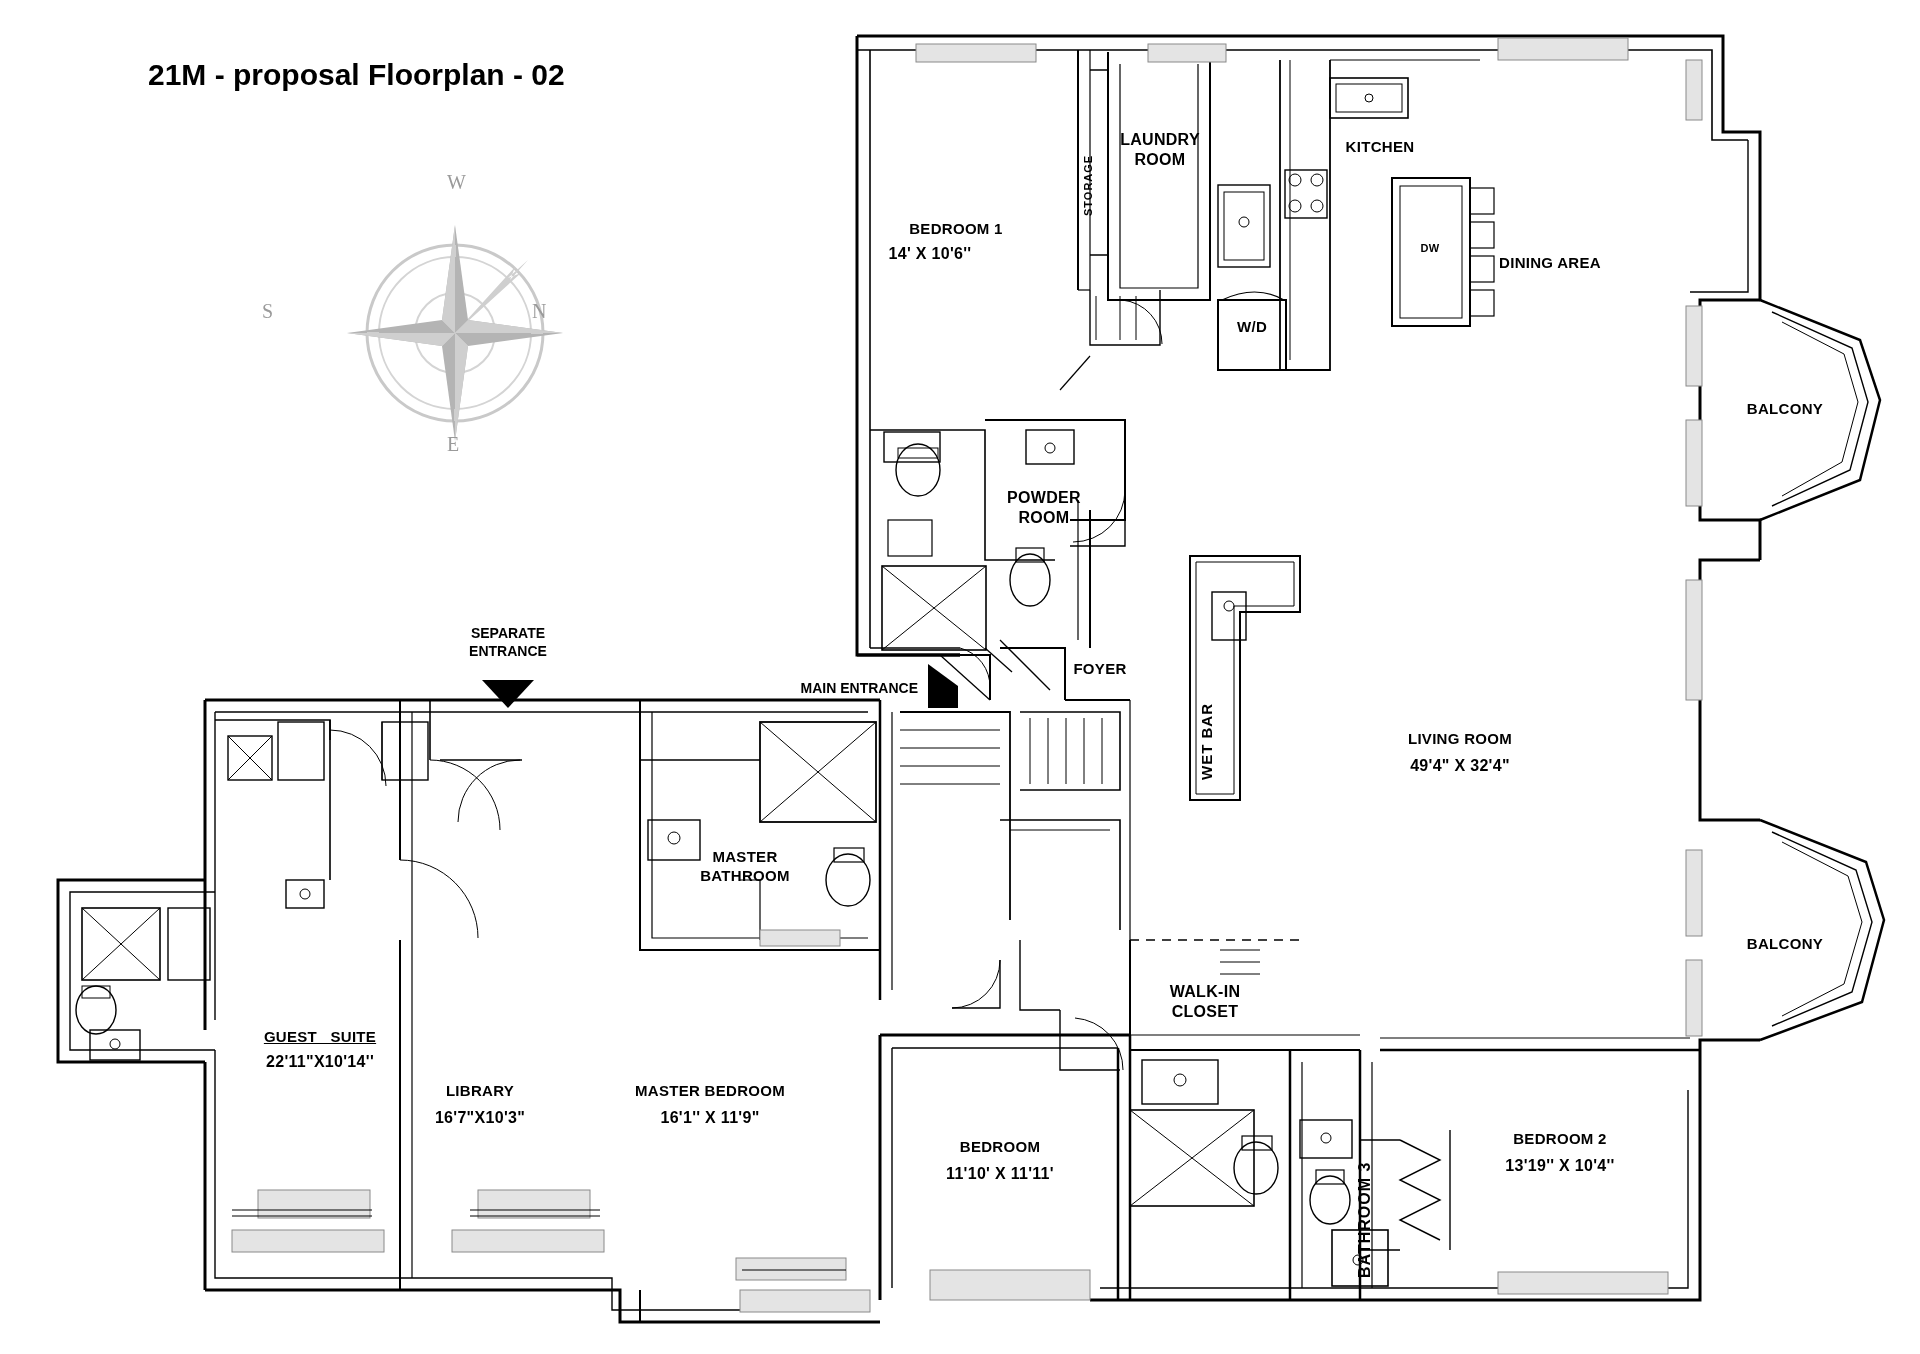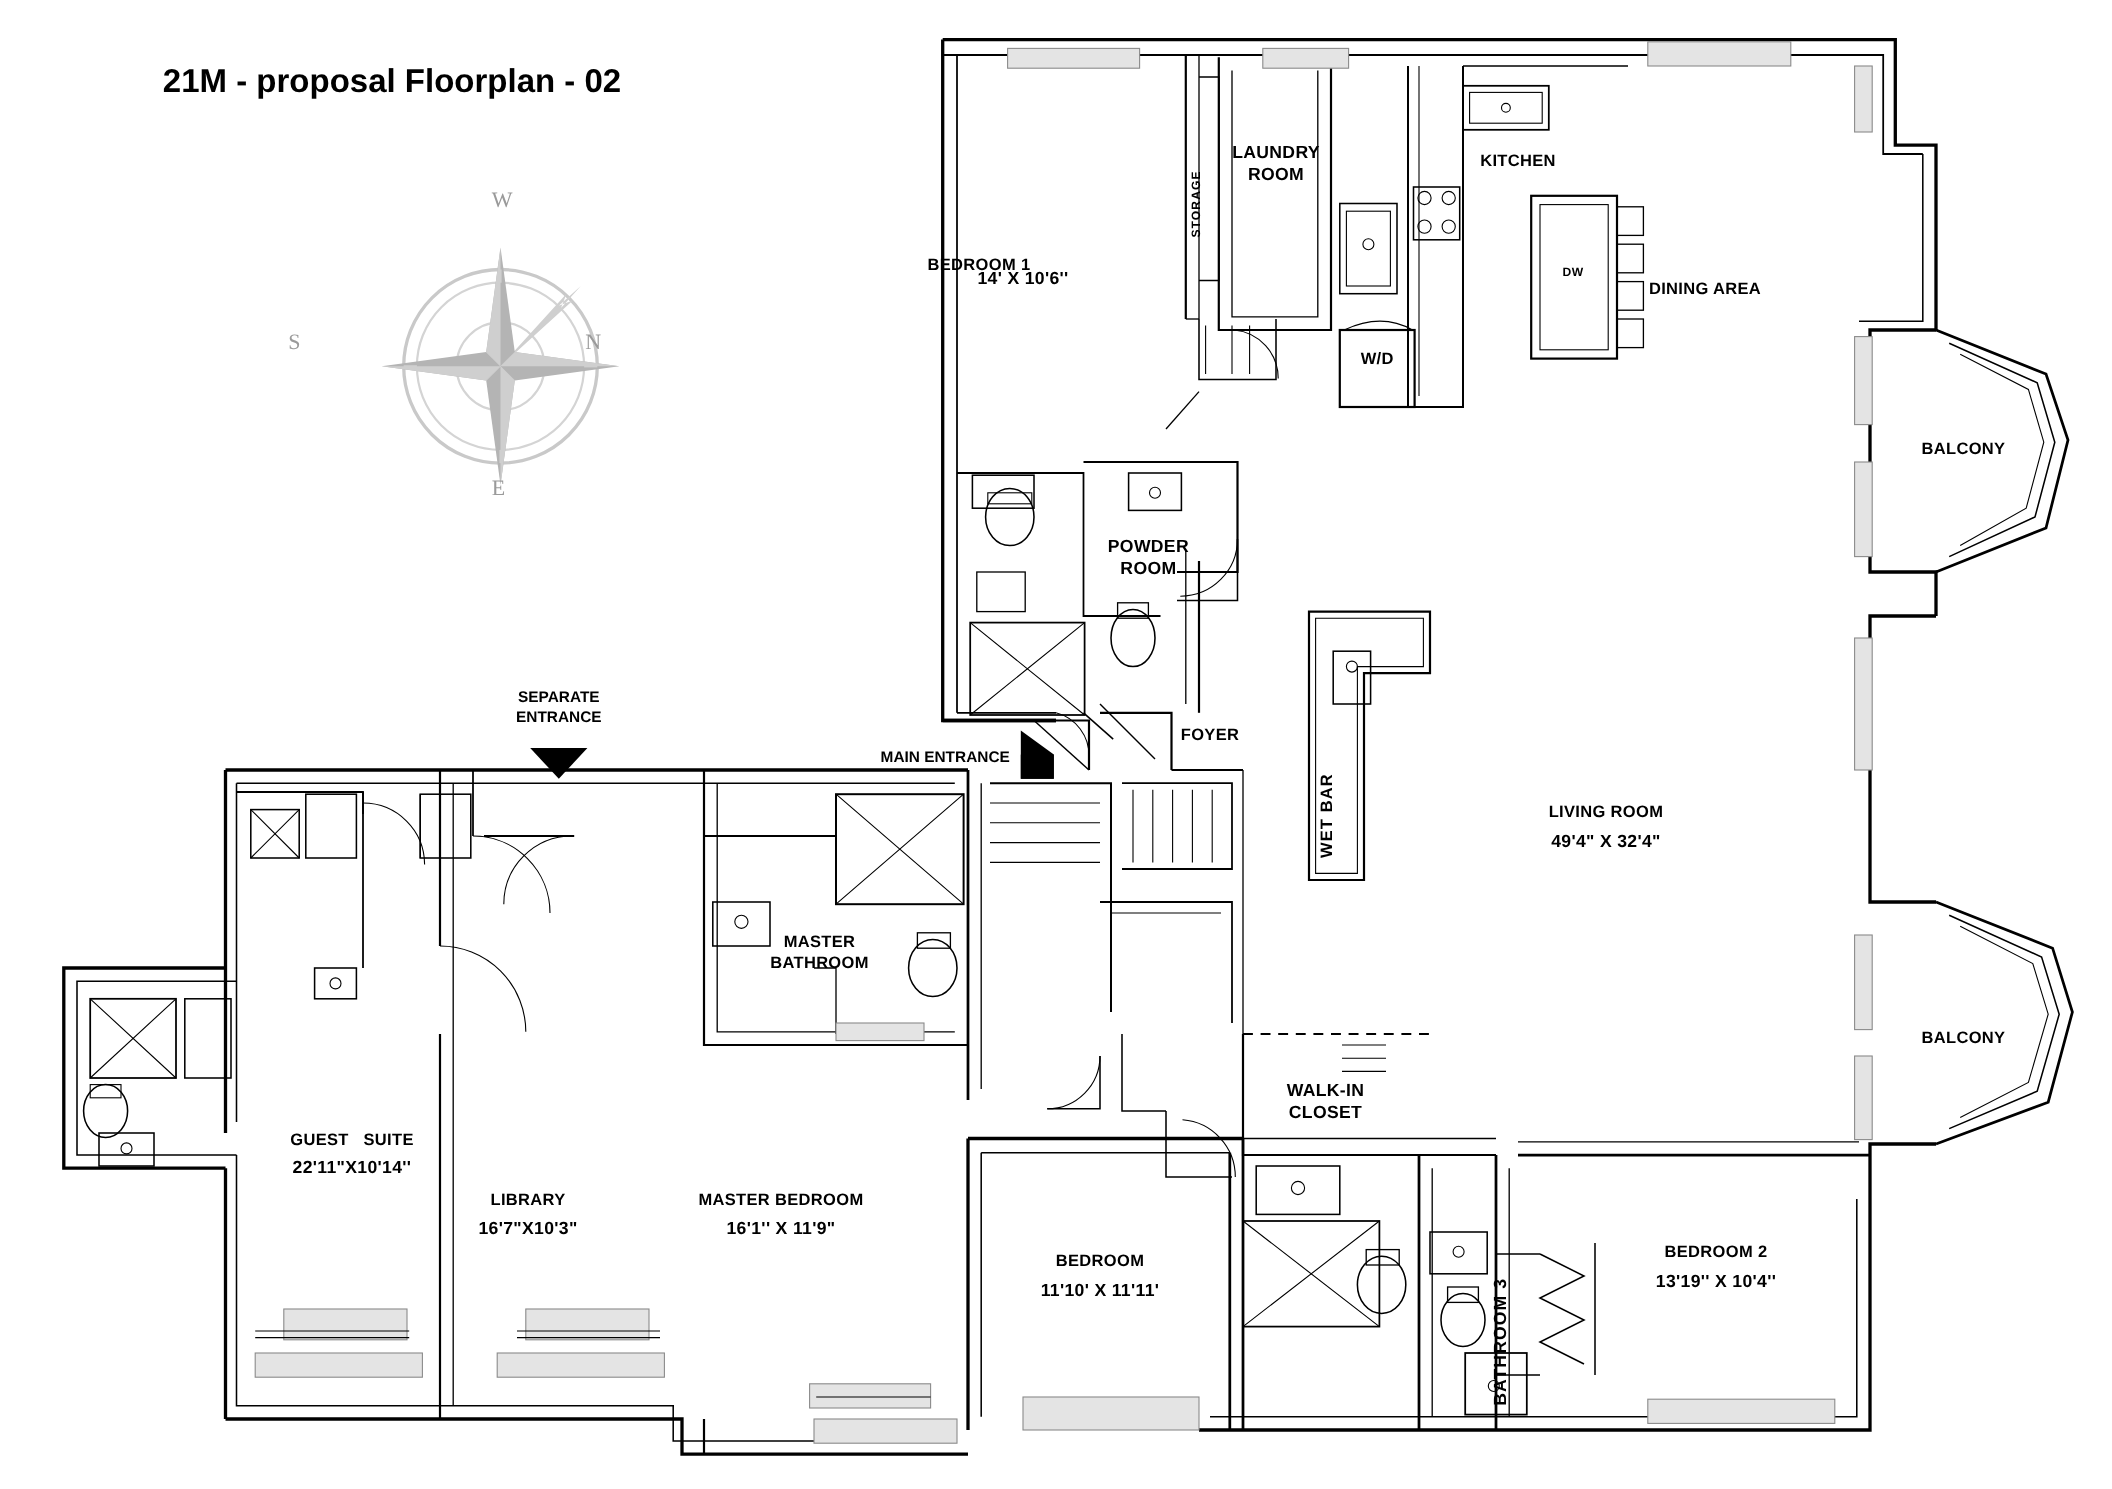--- a/index.html
+++ b/index.html
@@ -378,21 +378,21 @@
 
       <path d="M640,1290 L640,1322" stroke-width="2"></path>
       <rect x="740" y="1290" width="130" height="22" fill="url(#floorhatch)" stroke="#8a8a8a" stroke-width="1"></rect>
 
       <path d="M857,655 L960,655" stroke-width="3"></path>
 
       <rect x="1686" y="60" width="16" height="60" fill="url(#floorhatch)" stroke="#8a8a8a" stroke-width="1"></rect>
     </g>
   </svg>
 
-  <div class="lbl md" style="left:790px; top:220px; width:200px;margin-top:12px;">BEDROOM 1</div>
+  <div class="lbl md" style="left:856px; top:220px; width:200px;">BEDROOM 1</div>
   <div class="lbl sm dim" style="left:830px; top:244px; width:200px;">14' X 10'6''</div>
 
   <div class="lbl sm" style="left:1100px; top:130px; width:120px;">LAUNDRY
 ROOM</div>
 
   <div class="lbl xs vert" style="left:1082px; top:130px; height:110px;">STORAGE</div>
 
   <div class="lbl md" style="left:1290px; top:138px; width:180px;">KITCHEN</div>
 
   <div class="lbl md" style="left:1440px; top:254px; width:220px;">DINING AREA</div>
@@ -411,21 +411,21 @@
   <div class="lbl md" style="left:1330px; top:730px; width:260px;">LIVING ROOM</div>
   <div class="lbl sm dim" style="left:1330px; top:756px; width:260px;">49'4" X 32'4"</div>
 
   <div class="lbl md" style="left:1690px; top:400px; width:190px;">BALCONY</div>
 
   <div class="lbl md" style="left:1690px; top:935px; width:190px;">BALCONY</div>
 
   <div class="lbl md" style="left:650px; top:848px; width:190px;">MASTER
 BATHROOM</div>
 
-  <div class="lbl md" style="left:200px; top:1028px; width:240px;">GUEST   SUITE</div>
+  <div class="lbl md" style="left:200px; top:1028px; width:240px;text-decoration:underline;">GUEST   SUITE</div>
   <div class="lbl sm dim" style="left:200px; top:1052px; width:240px;">22'11"X10'14''</div>
 
   <div class="lbl md" style="left:390px; top:1082px; width:180px;">LIBRARY</div>
   <div class="lbl sm dim" style="left:390px; top:1108px; width:180px;">16'7"X10'3"</div>
 
   <div class="lbl md" style="left:570px; top:1082px; width:280px;">MASTER BEDROOM</div>
   <div class="lbl sm dim" style="left:570px; top:1108px; width:280px;">16'1'' X 11'9"</div>
 
   <div class="lbl md" style="left:890px; top:1138px; width:220px;">BEDROOM</div>
   <div class="lbl sm dim" style="left:890px; top:1164px; width:220px;">11'10' X 11'11'</div>

